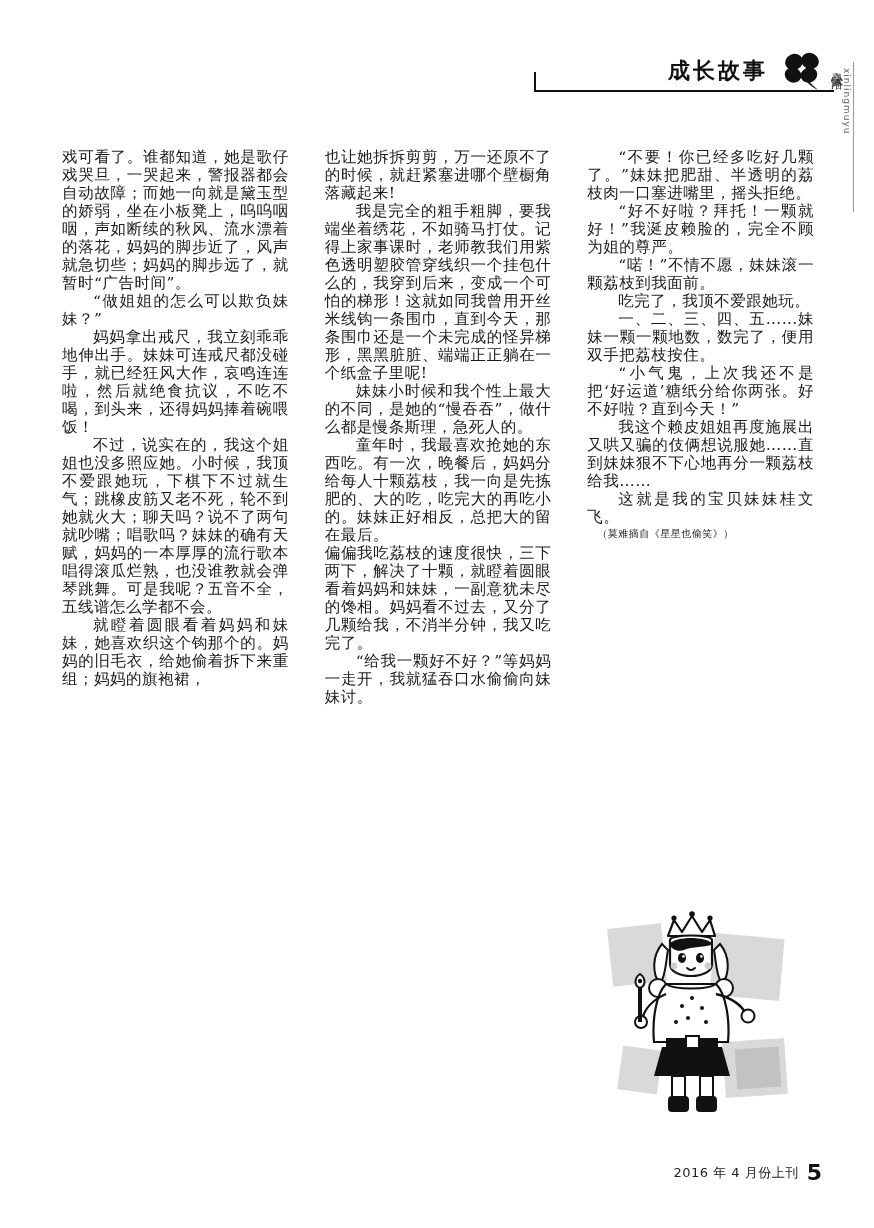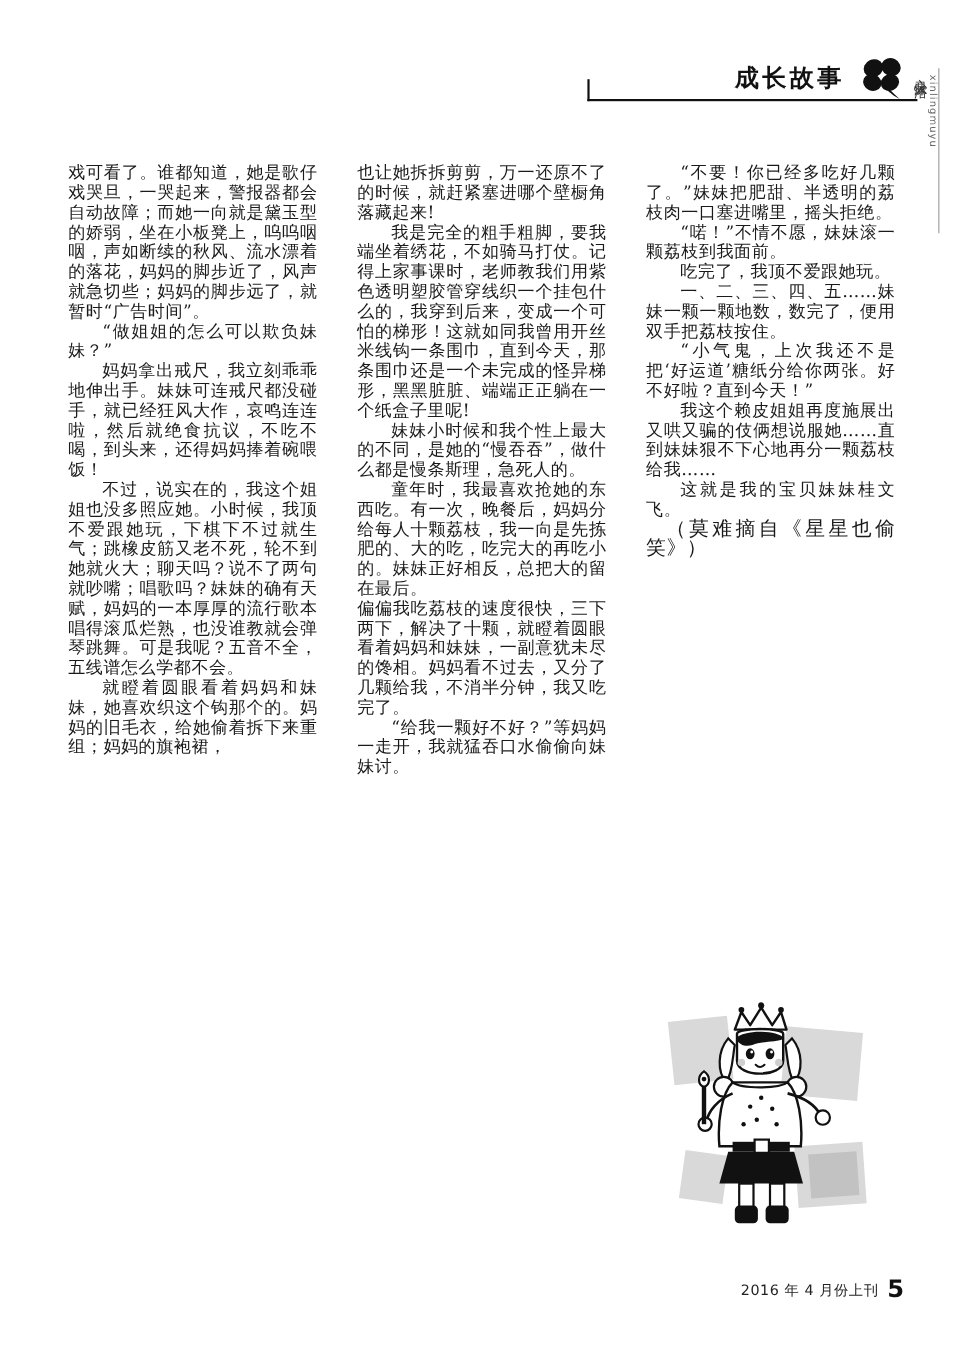--- a/index.html
+++ b/index.html
@@ -121,21 +121,22 @@
     text-align: justify;
     text-justify: inter-ideograph;
     letter-spacing: 0.5px;
     font-family: "DejaVu Serif", "Liberation Serif", serif;
   }
   .col p.indent {
     text-indent: 2em;
   }
   .col p.source {
     text-indent: 1em;
-    font-size: 18px;
+    font-size: 10px;
+    font-family: Liberation Mono, monospace;
   }
 
   
   .illus {
     position: absolute;
     top: 890px;
     left: 596px;
     width: 214px;
     height: 230px;
   }
@@ -205,20 +206,21 @@
       <p>也让她拆拆剪剪，万一还原不了的时候，就赶紧塞进哪个壁橱角落藏起来!</p>
       <p class="indent">我是完全的粗手粗脚，要我端坐着绣花，不如骑马打仗。记得上家事课时，老师教我们用紫色透明塑胶管穿线织一个挂包什么的，我穿到后来，变成一个可怕的梯形！这就如同我曾用开丝米线钩一条围巾，直到今天，那条围巾还是一个未完成的怪异梯形，黑黑脏脏、端端正正躺在一个纸盒子里呢!</p>
       <p class="indent">妹妹小时候和我个性上最大的不同，是她的“慢吞吞”，做什么都是慢条斯理，急死人的。</p>
       <p class="indent">童年时，我最喜欢抢她的东西吃。有一次，晚餐后，妈妈分给每人十颗荔枝，我一向是先拣肥的、大的吃，吃完大的再吃小的。妹妹正好相反，总把大的留在最后。</p>
       <p>偏偏我吃荔枝的速度很快，三下两下，解决了十颗，就瞪着圆眼看着妈妈和妹妹，一副意犹未尽的馋相。妈妈看不过去，又分了几颗给我，不消半分钟，我又吃完了。</p>
       <p class="indent">“给我一颗好不好？”等妈妈一走开，我就猛吞口水偷偷向妹妹讨。</p>
     </div>
 
     <div class="col">
       <p class="indent">“不要！你已经多吃好几颗了。”妹妹把肥甜、半透明的荔枝肉一口塞进嘴里，摇头拒绝。</p>
+      <p class="indent">“好不好啦？拜托！一颗就好！”我涎皮赖脸的，完全不顾为姐的尊严。</p>
       <p class="indent">“喏！”不情不愿，妹妹滚一颗荔枝到我面前。</p>
       <p class="indent">吃完了，我顶不爱跟她玩。</p>
       <p class="indent">一、二、三、四、五……妹妹一颗一颗地数，数完了，便用双手把荔枝按住。</p>
       <p class="indent">“小气鬼，上次我还不是把‘好运道’糖纸分给你两张。好不好啦？直到今天！”</p>
       <p class="indent">我这个赖皮姐姐再度施展出又哄又骗的伎俩想说服她……直到妹妹狠不下心地再分一颗荔枝给我……</p>
       <p class="indent">这就是我的宝贝妹妹桂文飞。</p>
       <p class="source">（莫难摘自《星星也偷笑》）</p>
     </div>
 
   </div>

